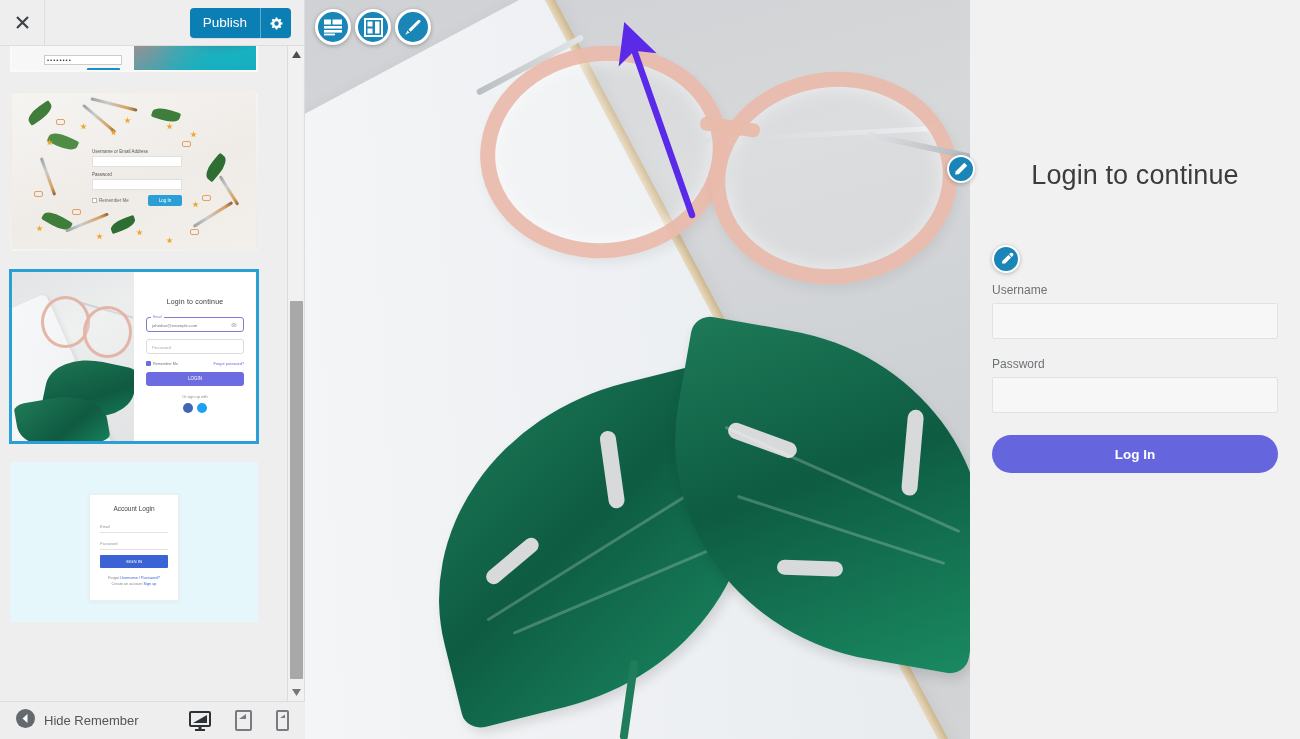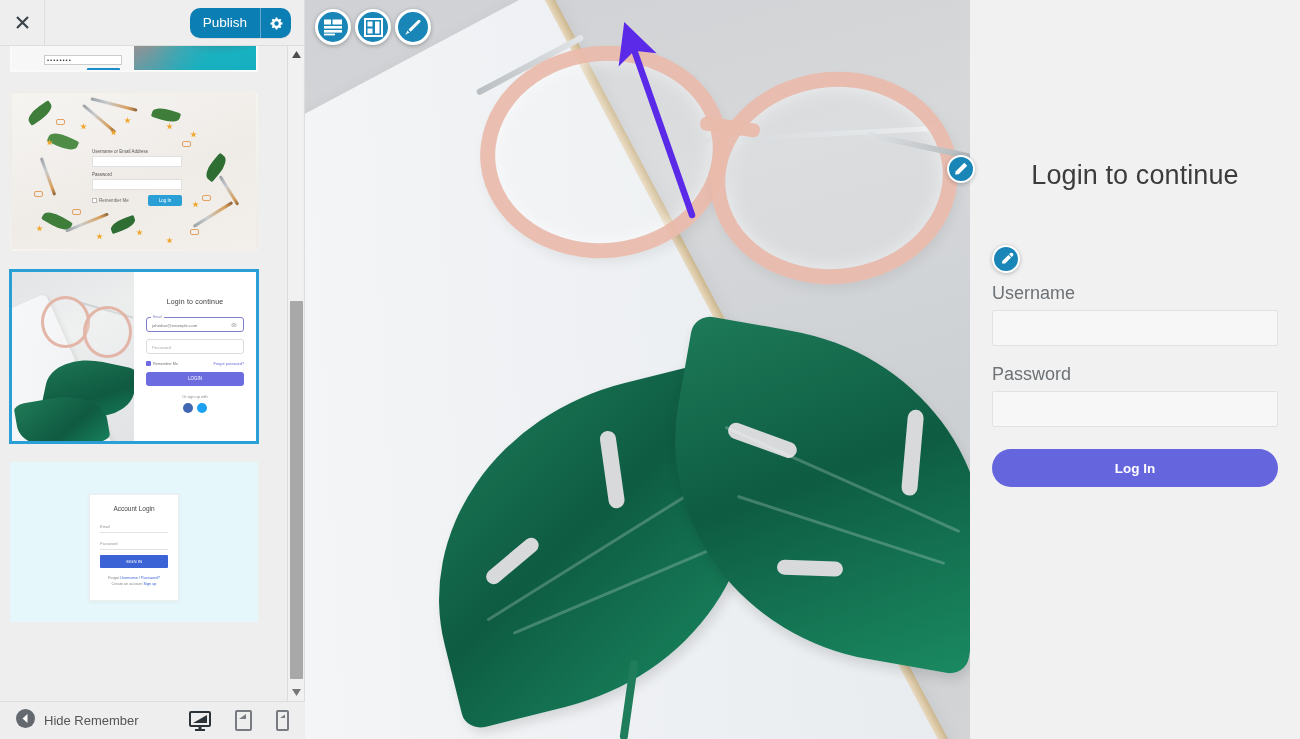--- a/index.html
+++ b/index.html
@@ -30,21 +30,21 @@
     width: 45px; height: 45px;
     background: #eee;
     border-right: 1px solid #ddd;
     display: flex; align-items: center; justify-content: center;
     cursor: pointer;
   }
   #close-btn svg { display: block; }
   #publish-group {
     position: absolute; right: 13px; top: 8px;
     display: flex; align-items: stretch;
-    border-radius: 10px; overflow: hidden;
+    border-radius: 4px; overflow: hidden;
     box-shadow: 0 1px 0 rgba(0,0,0,.08);
   }
   #publish-btn {
     background: #0b7eb3;
     color: #fff;
     font-size: 13.5px;
     padding: 0 13px;
     height: 30px;
     line-height: 30px;
     border: none;
@@ -315,21 +315,21 @@
     cursor: pointer;
   }
   #badge-fields { position: absolute; left: 332px; top: 255px; }
   #badge-edge {
     position: absolute; left: -23px; top: 155px;
     width: 28px; height: 28px; border-radius: 50%;
     background: #1a86b8; border: 2px solid #fff;
     box-shadow: 0 1px 4px rgba(0,0,0,.25);
     overflow: hidden;
   }
-  .field-label { font-size: 18px; color: #6d7276; margin: 0 0 6px 0; }
+  .field-label { font-size: 12px; color: #6d7276; margin: 0 0 6px 0; }
   .field-input {
     width: 100%; height: 36px;
     background: #f7f7f7; border: 1px solid #e2e2e2;
     border-radius: 2px; outline: none;
     font-family: "Liberation Sans", sans-serif; font-size: 13px;
     padding: 0 8px; color: #333;
   }
   #username-block { margin-top: 26px; }
   #password-block { margin-top: 18px; }
   #login-btn {

